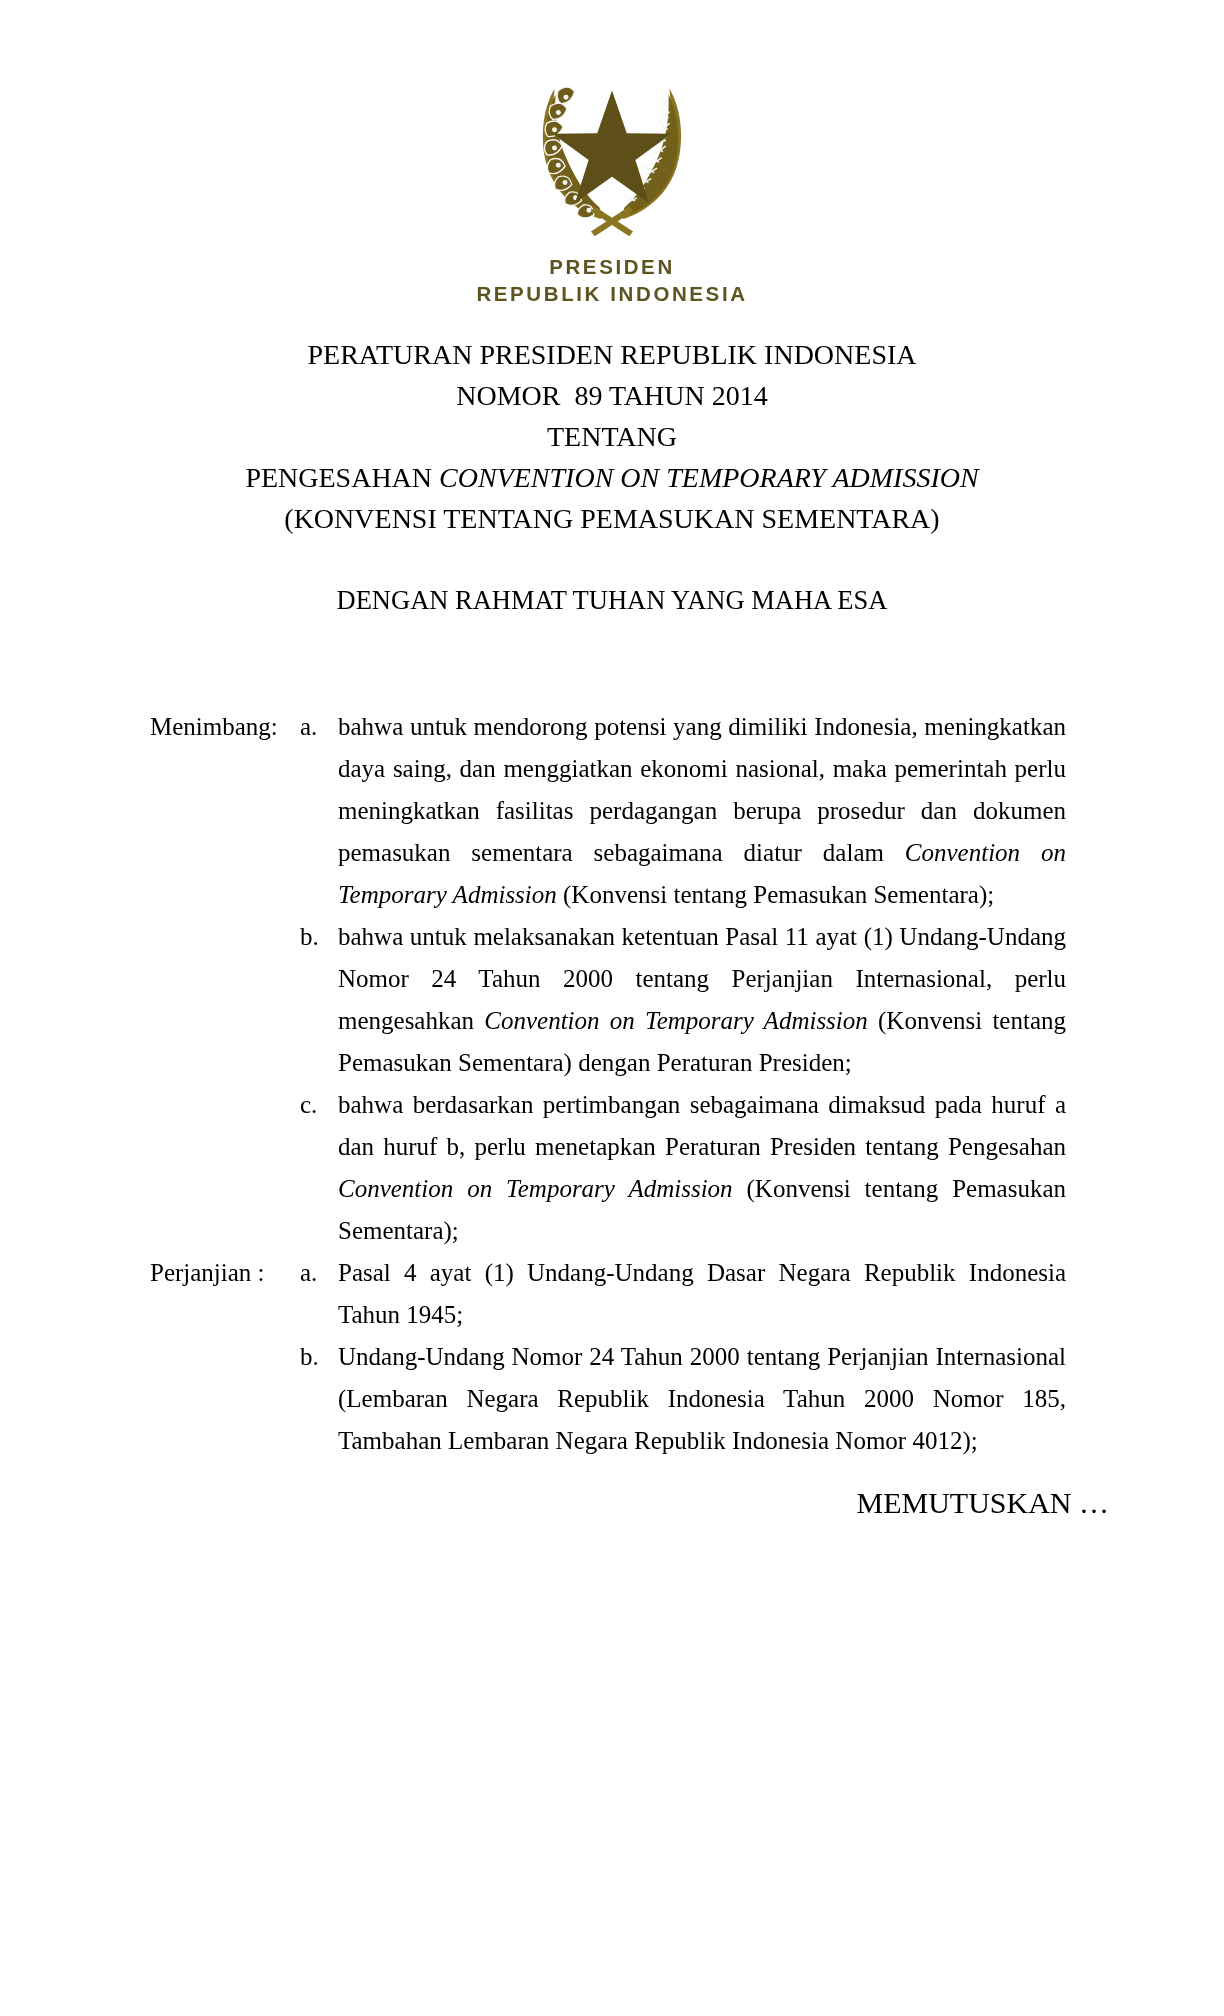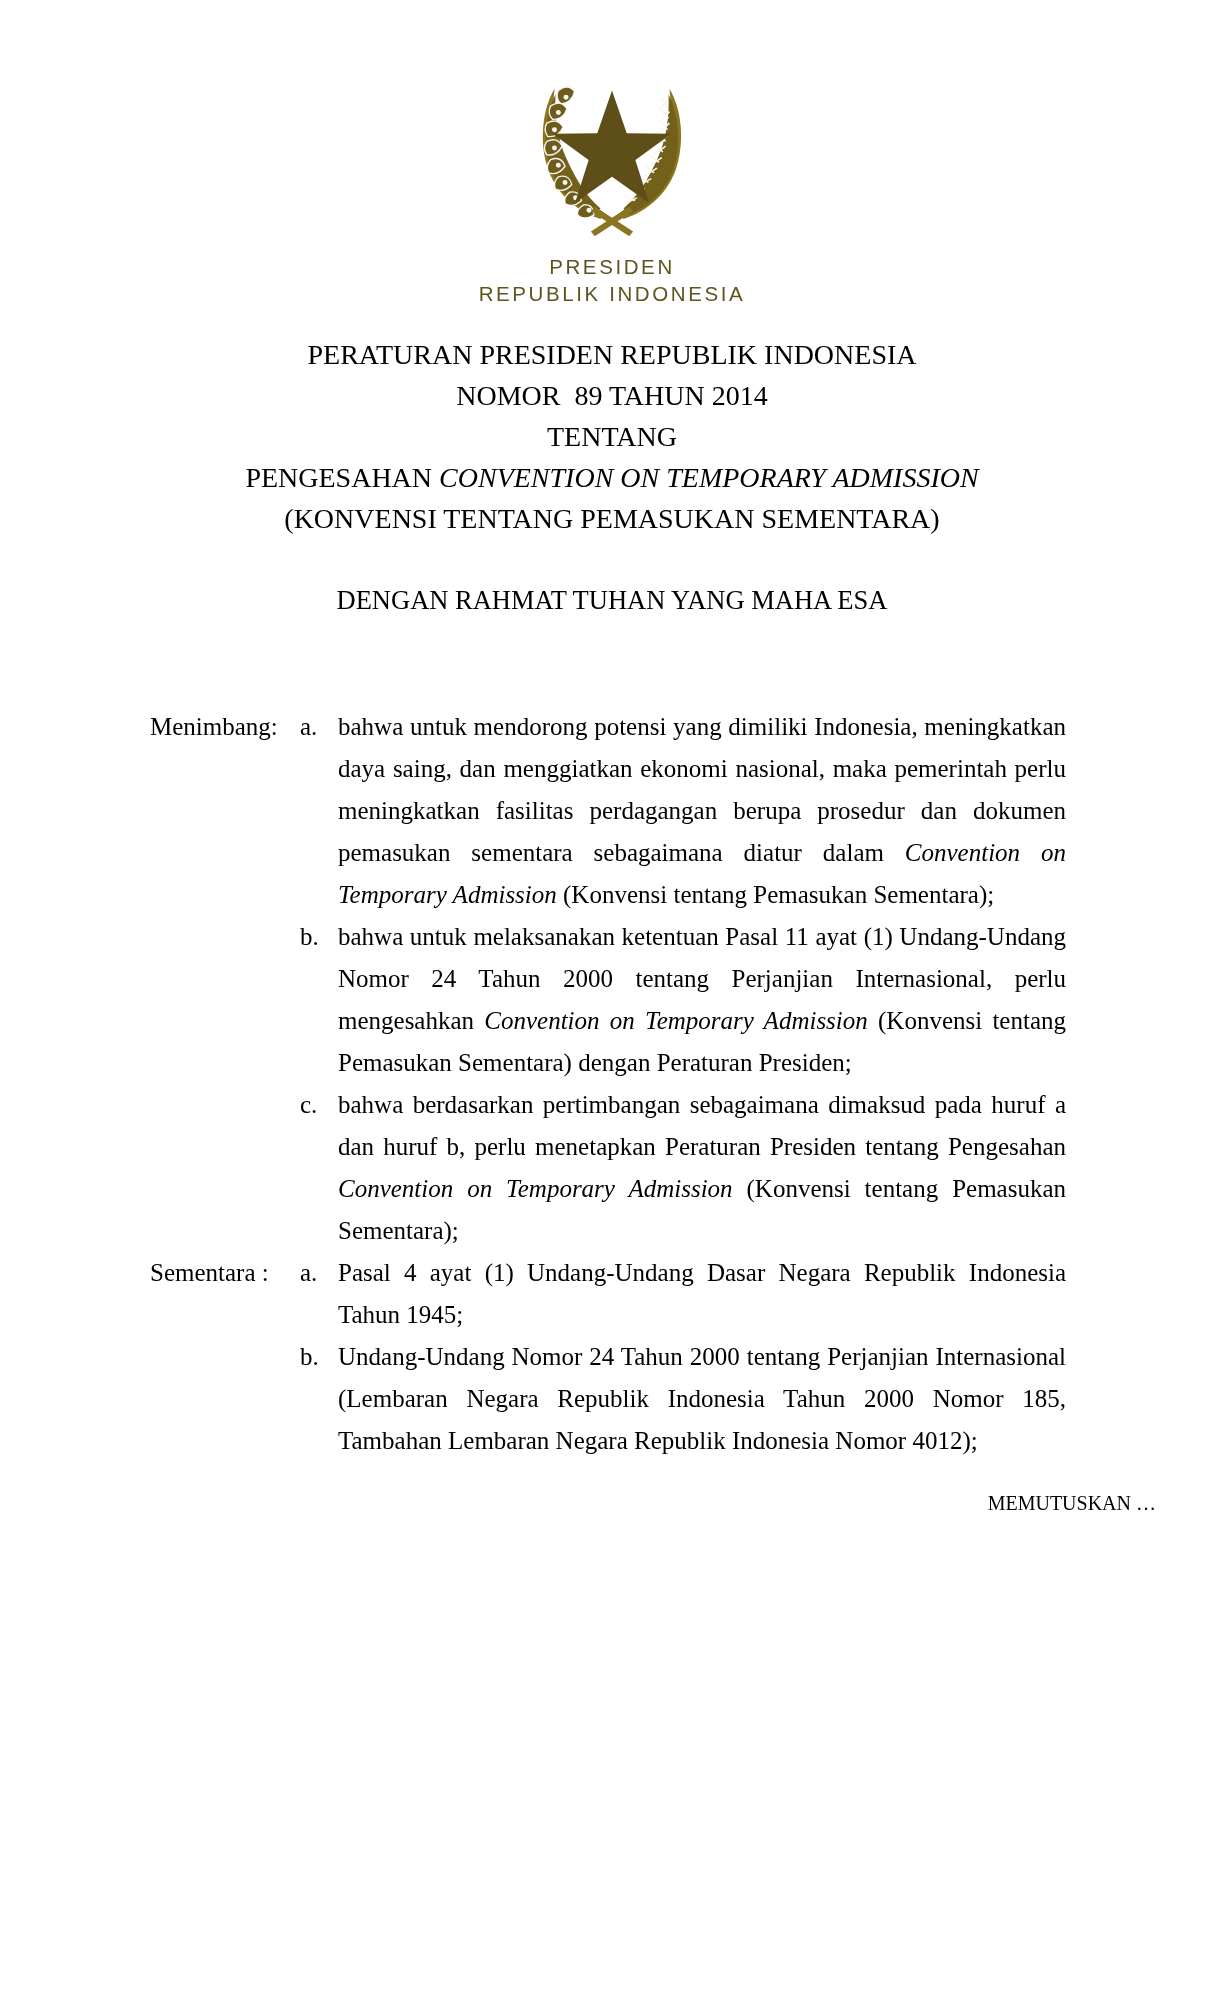--- a/index.html
+++ b/index.html
@@ -32,21 +32,21 @@
   }
   .emblem {
     display: block;
     margin: 0 auto;
     width: 192px;
     height: 182px;
   }
   .masthead-text {
     margin-top: 14px;
     font-family: "Liberation Sans", "DejaVu Sans", sans-serif;
-    font-weight: normal;
+    font-weight: bold;
     font-size: 20.5px;
     line-height: 1.30;
     letter-spacing: 2.6px;
     color: #5e5420;
   }
   .masthead-text .line2 {
     letter-spacing: 2.6px;
   }
 
   
@@ -103,23 +103,23 @@
     text-justify: inter-word;
     hyphens: none;
   }
   .clause-text em { font-style: italic; }
 
   .clause-row + .clause-row { margin-top: 0; }
 
   
   .footer-note {
     margin-top: 20px;
-    padding-right: 68px;
+    padding-right: 115px;
     text-align: right;
-    font-size: 20px;
+    font-size: 30px;
     line-height: 42px;
   }
 </style>
 </head>
 <body>
 
 <div class="page">
 
   <div class="masthead">
     <svg class="emblem" viewBox="0 0 200 190" xmlns="http://www.w3.org/2000/svg" aria-hidden="true">
@@ -225,21 +225,21 @@
       <div class="clause-text"><span>bahwa untuk melaksanakan ketentuan Pasal 11 ayat (1) Undang-Undang Nomor 24 Tahun 2000 tentang Perjanjian Internasional, perlu mengesahkan </span><em>Convention on Temporary Admission</em><span> (Konvensi tentang Pemasukan Sementara) dengan Peraturan Presiden;</span></div>
     </div>
 
     <div class="clause-row">
       <div class="clause-label"></div>
       <div class="clause-marker">c.</div>
       <div class="clause-text"><span>bahwa berdasarkan pertimbangan sebagaimana dimaksud pada huruf a dan huruf b, perlu menetapkan Peraturan Presiden tentang Pengesahan </span><em>Convention on Temporary Admission</em><span> (Konvensi tentang Pemasukan Sementara);</span></div>
     </div>
 
     <div class="clause-row">
-      <div class="clause-label">Sementara :</div>
+      <div class="clause-label">Perjanjian :</div>
       <div class="clause-marker">a.</div>
       <div class="clause-text"><span>Pasal 4 ayat (1) Undang-Undang Dasar Negara Republik Indonesia Tahun 1945;</span></div>
     </div>
 
     <div class="clause-row">
       <div class="clause-label"></div>
       <div class="clause-marker">b.</div>
       <div class="clause-text"><span>Undang-Undang Nomor 24 Tahun 2000 tentang Perjanjian Internasional (Lembaran Negara Republik Indonesia Tahun 2000 Nomor 185, Tambahan Lembaran Negara Republik Indonesia Nomor 4012);</span></div>
     </div>
 

